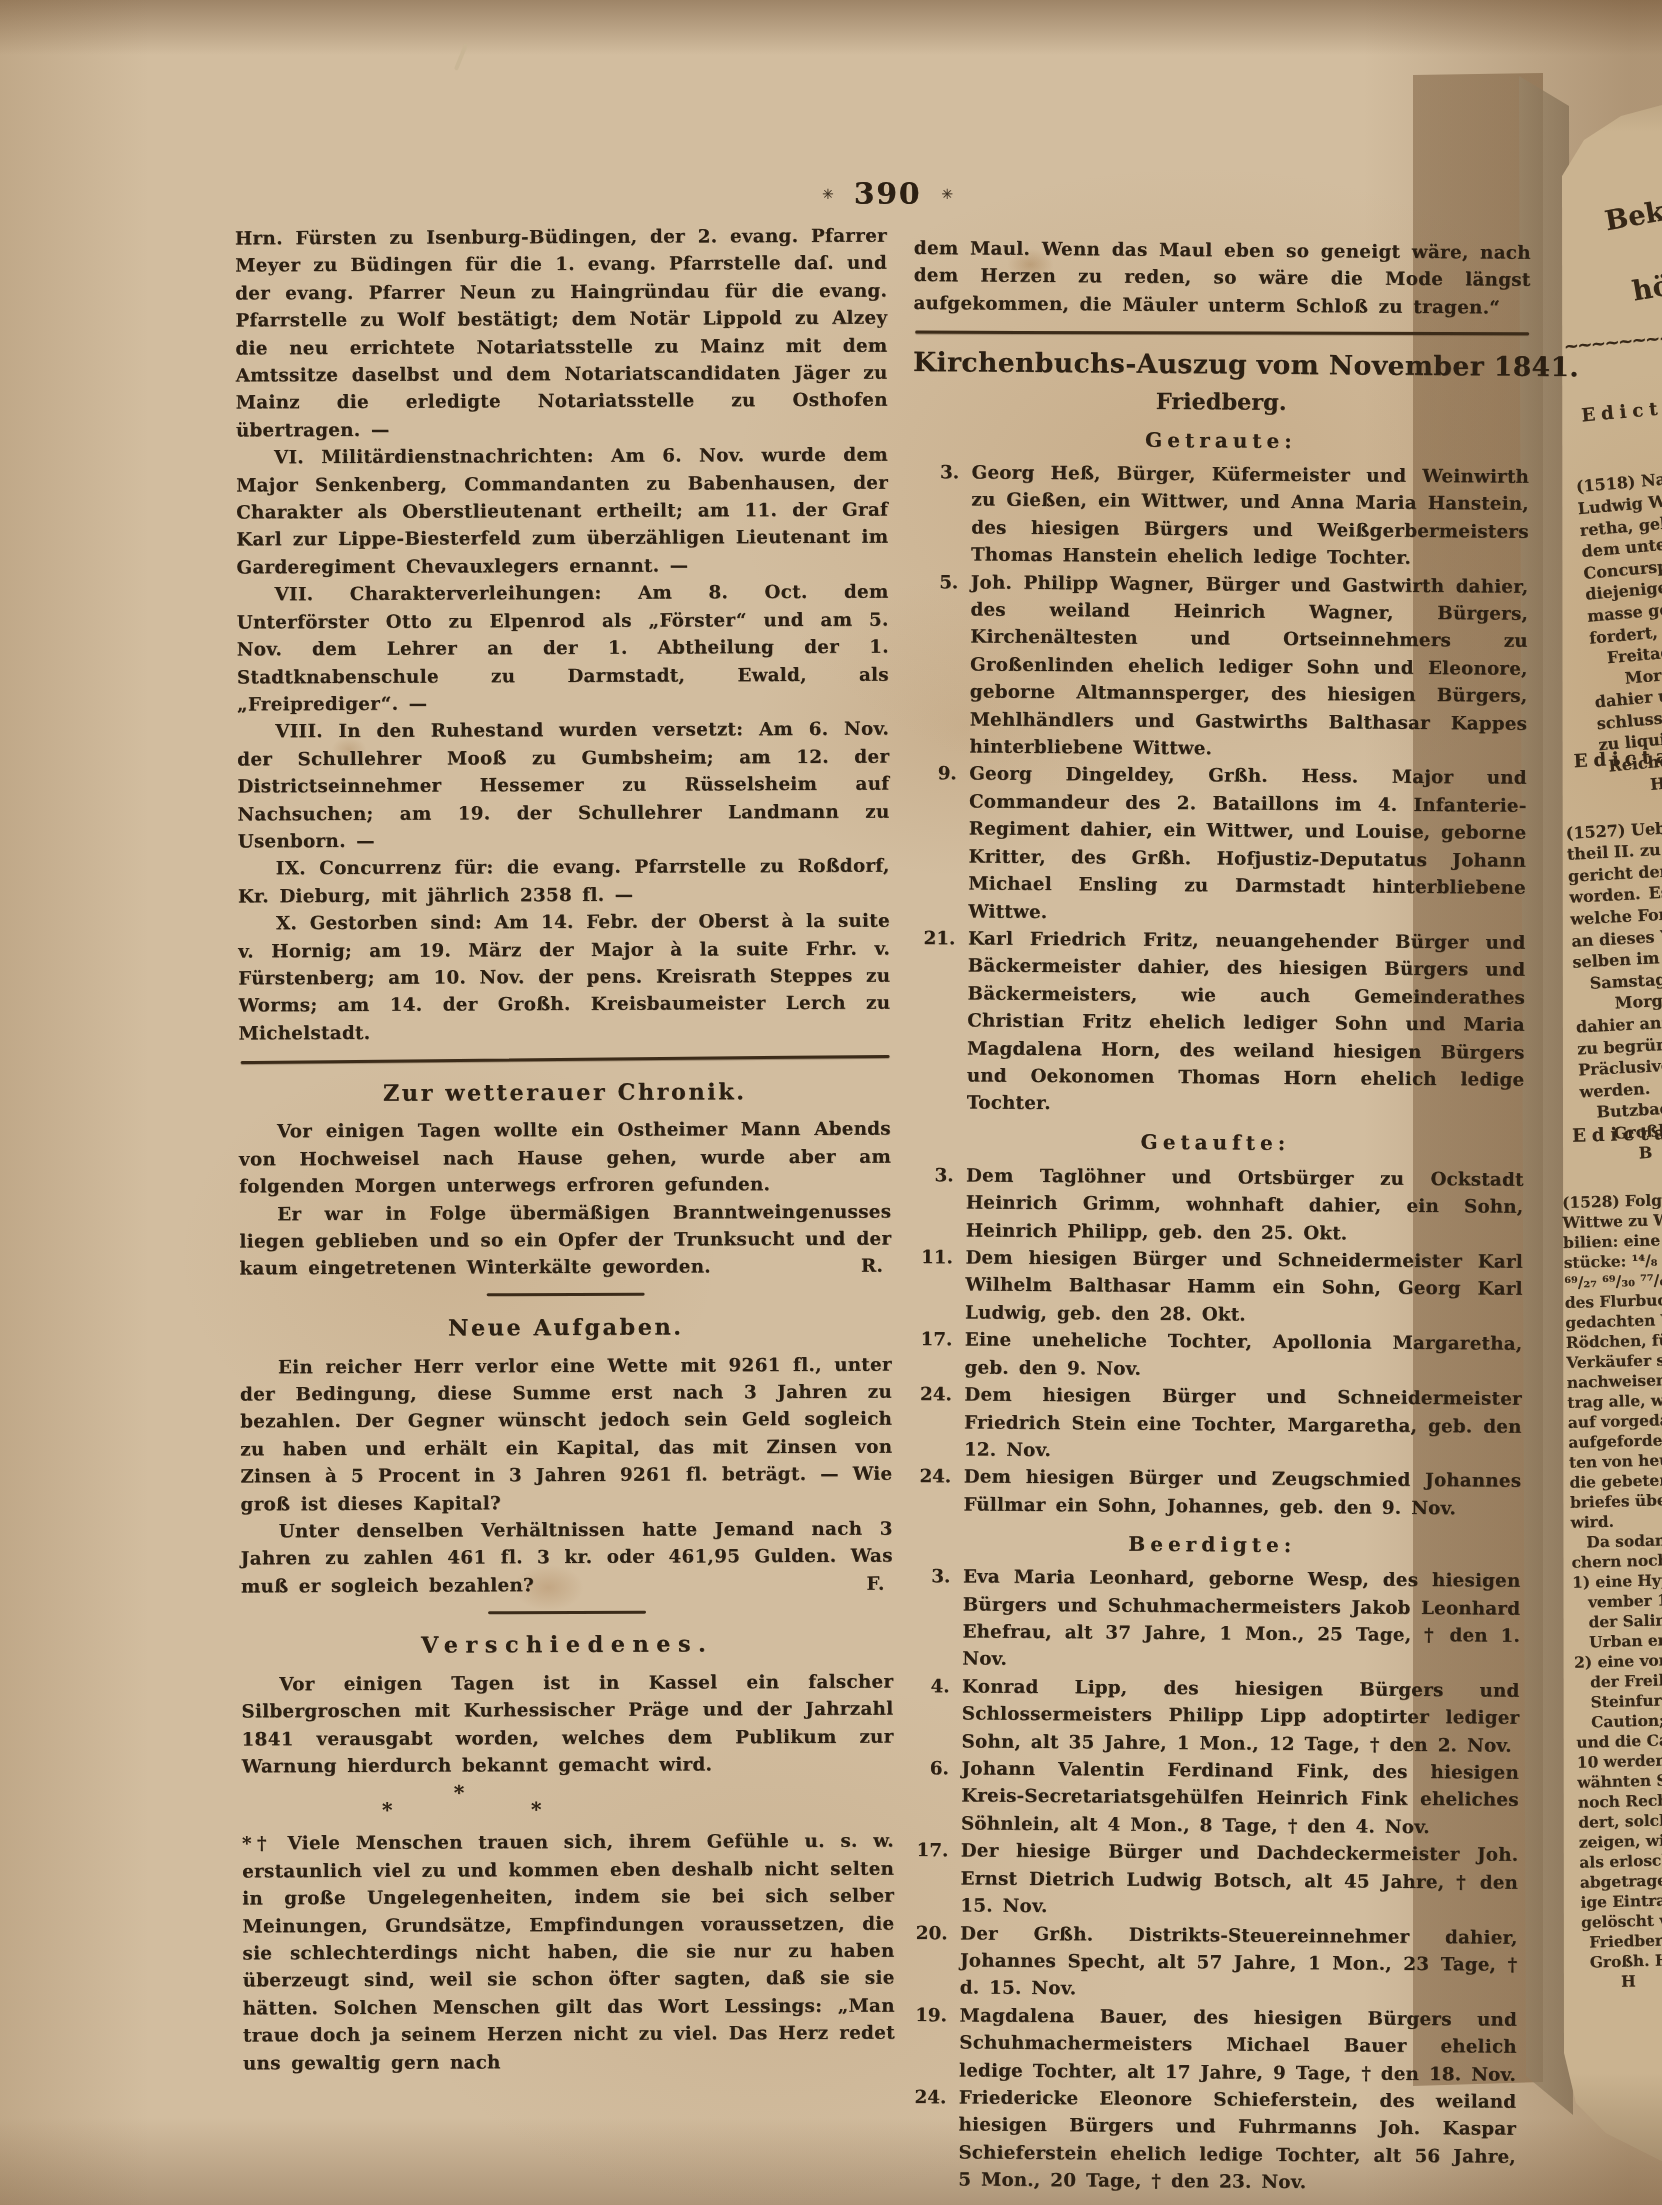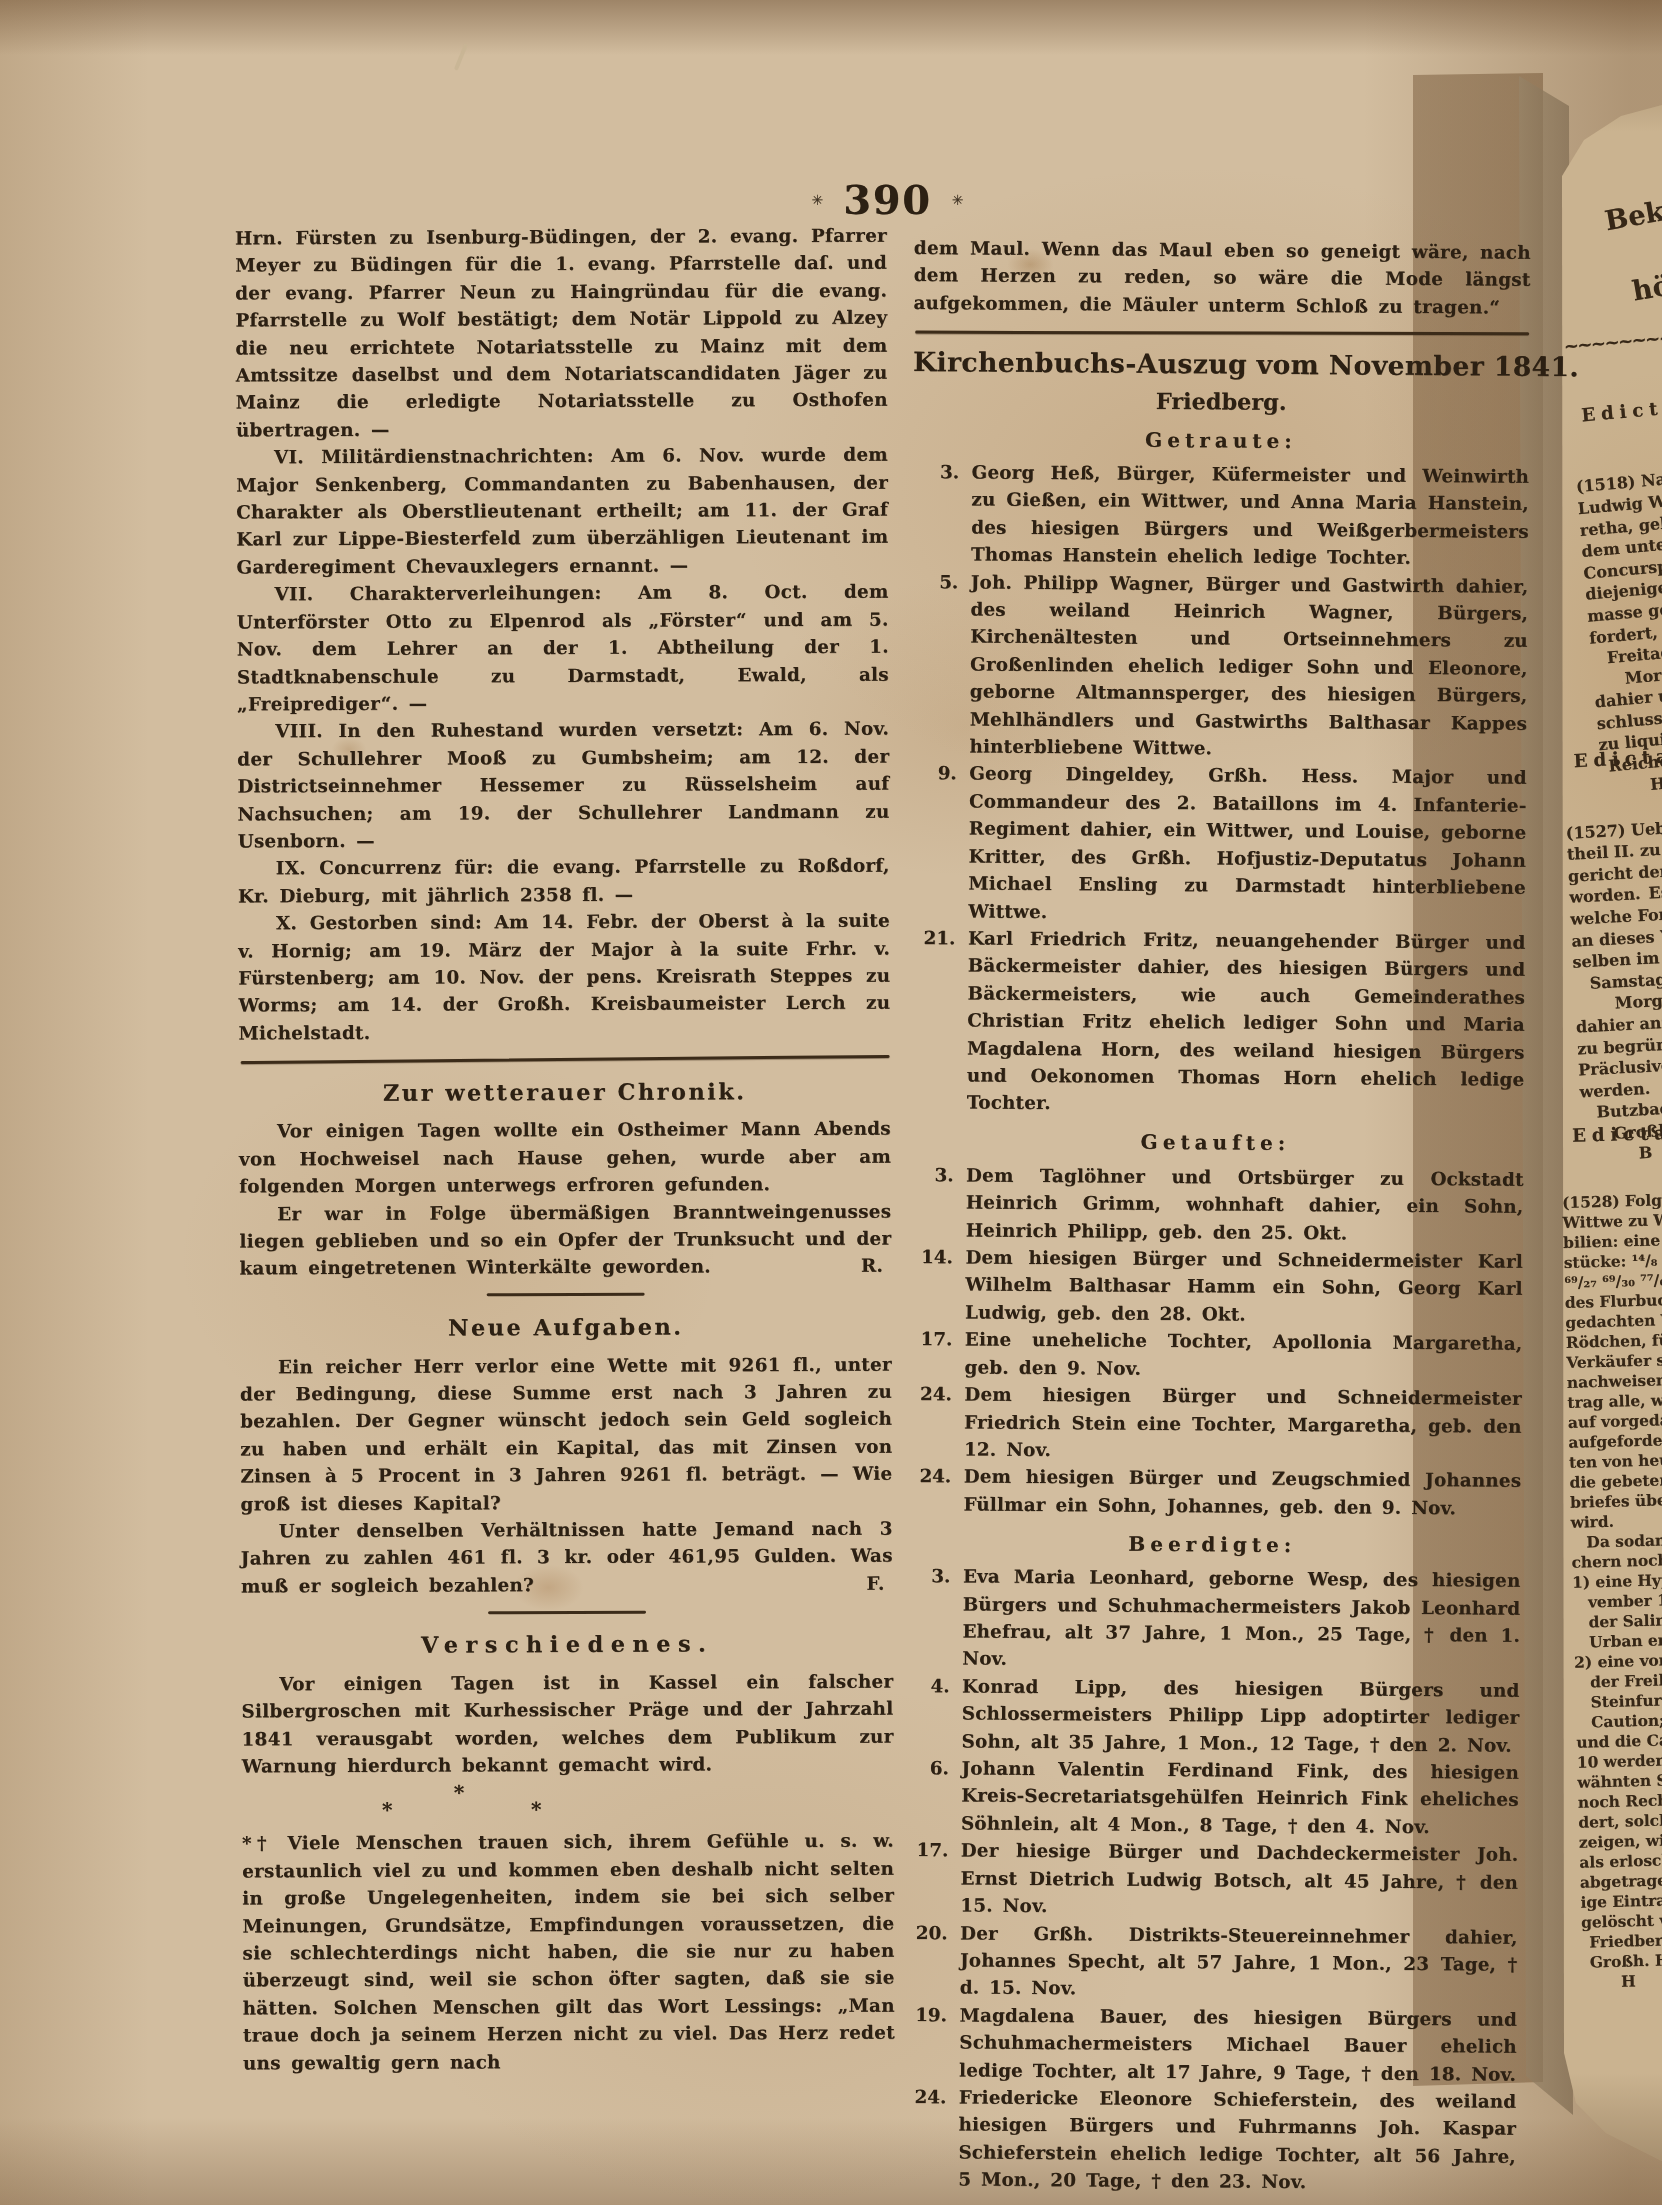--- a/index.html
+++ b/index.html
@@ -54,21 +54,21 @@
   .asterism{position:relative;height:43px;margin:5px 0 1.7px;font-size:20px;font-weight:bold;}
   .asterism span{position:absolute;}
   .ast-top{left:212px;top:-3.3px;}
   .ast-left{left:140px;top:13.3px;}
   .ast-right{left:289px;top:13.3px;}
 
   
   .col-left{position:absolute;left:239px;top:223px;width:652px;transform:rotate(-.25deg);}
   .col-right{position:absolute;left:914px;top:234px;width:617px;transform:rotate(.45deg);transform-origin:left top;}
   .pagehead{position:absolute;left:788px;top:176px;width:199px;display:flex;align-items:center;justify-content:center;gap:20px;}
-  .pagehead .pnum{font-size:40px;font-weight:bold;letter-spacing:1.7px;}
+  .pagehead .pnum{font-size:30px;font-weight:bold;letter-spacing:1.7px;}
   .pagehead .orn{font-size:14px;font-family:"DejaVu Sans","Liberation Sans",sans-serif;opacity:.9;}
 
   
   h1.kb-title{font-size:26.6px;line-height:33px;font-weight:bold;text-align:center;letter-spacing:0.4px;
     white-space:nowrap;margin:13.3px 0 5px;}
   h2.kb-place{font-size:22.4px;line-height:28px;font-weight:bold;text-align:center;margin:6.6px 0 3.3px;}
   h3.kb-sect{font-size:20px;line-height:26px;font-weight:bold;text-align:center;letter-spacing:5px;margin:11.6px 0 7.5px;}
   .entry{display:flex;}
   .entry .num{flex:none;width:47px;text-align:right;padding-right:12.5px;font-weight:bold;font-size:18.3px;line-height:27.4px;}
   .entry .txt{flex:1;font-weight:bold;font-size:18.3px;line-height:27.4px;text-align:justify;letter-spacing:0.2px;word-spacing:3.3px;}
@@ -178,21 +178,21 @@
       </div>
       </div>
 
     <h3 class="kb-sect">Getaufte:</h3>
     <div>
         <div class="entry">
         <div class="num">3.</div>
         <div class="txt">Dem Taglöhner und Ortsbürger zu Ockstadt Heinrich Grimm, wohnhaft dahier, ein Sohn, Heinrich Philipp, geb. den 25. Okt.</div>
       </div>
         <div class="entry">
-        <div class="num">14.</div>
+        <div class="num">11.</div>
         <div class="txt">Dem hiesigen Bürger und Schneidermeister Karl Wilhelm Balthasar Hamm ein Sohn, Georg Karl Ludwig, geb. den 28. Okt.</div>
       </div>
         <div class="entry">
         <div class="num">17.</div>
         <div class="txt">Eine uneheliche Tochter, Apollonia Margaretha, geb. den 9. Nov.</div>
       </div>
         <div class="entry">
         <div class="num">24.</div>
         <div class="txt">Dem hiesigen Bürger und Schneidermeister Friedrich Stein eine Tochter, Margaretha, geb. den 12. Nov.</div>
       </div>

